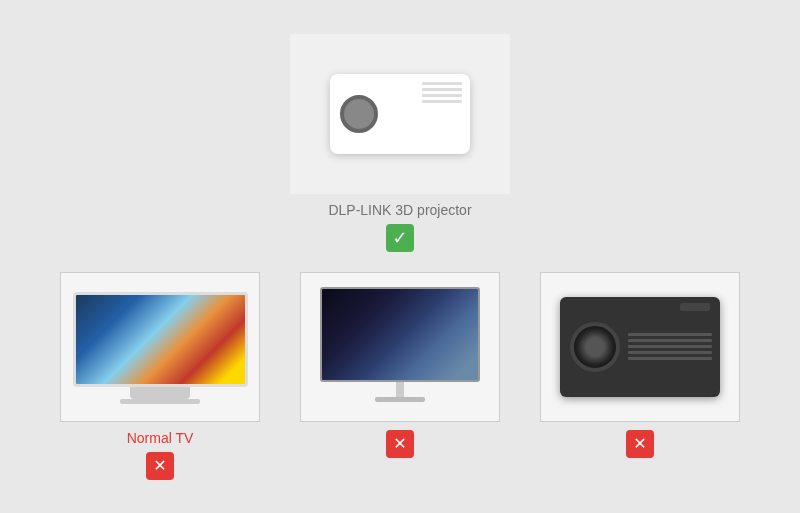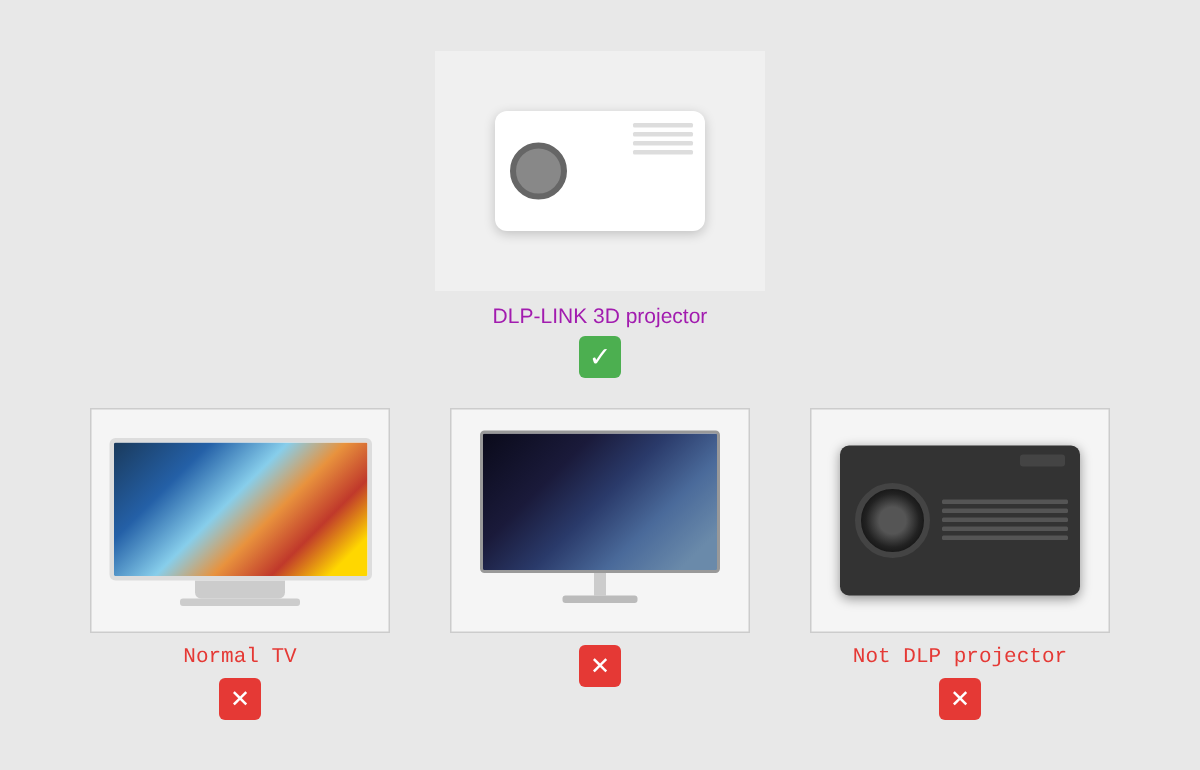--- a/index.html
+++ b/index.html
@@ -56,26 +56,25 @@
       height: 160px;
       background: #f0f0f0;
       border: none;
     }
     .device-label {
       font-size: 14px;
       margin-bottom: 6px;
       text-align: center;
     }
     .label-green {
-      color: #a21caf;
+      color: #737373;
       text-align: center;
     }
     .label-red {
       color: #e53935;
-      font-family: Liberation Mono, monospace;
     }
     .status-icon {
       width: 28px;
       height: 28px;
       display: flex;
       align-items: center;
       justify-content: center;
       font-size: 18px;
       border-radius: 4px;
     }
@@ -294,18 +293,17 @@
           <div class="proj-body">
             <div class="proj-vent"></div>
             <div class="proj-vent"></div>
             <div class="proj-vent"></div>
             <div class="proj-vent"></div>
             <div class="proj-vent"></div>
           </div>
           <div class="proj-top-detail"></div>
         </div>
       </div>
-      <div class="device-label label-red">Not DLP projector</div>
       <div class="status-icon status-cross">✕</div>
     </div>
 
   </div>
 </div>
 
 </body></html>

